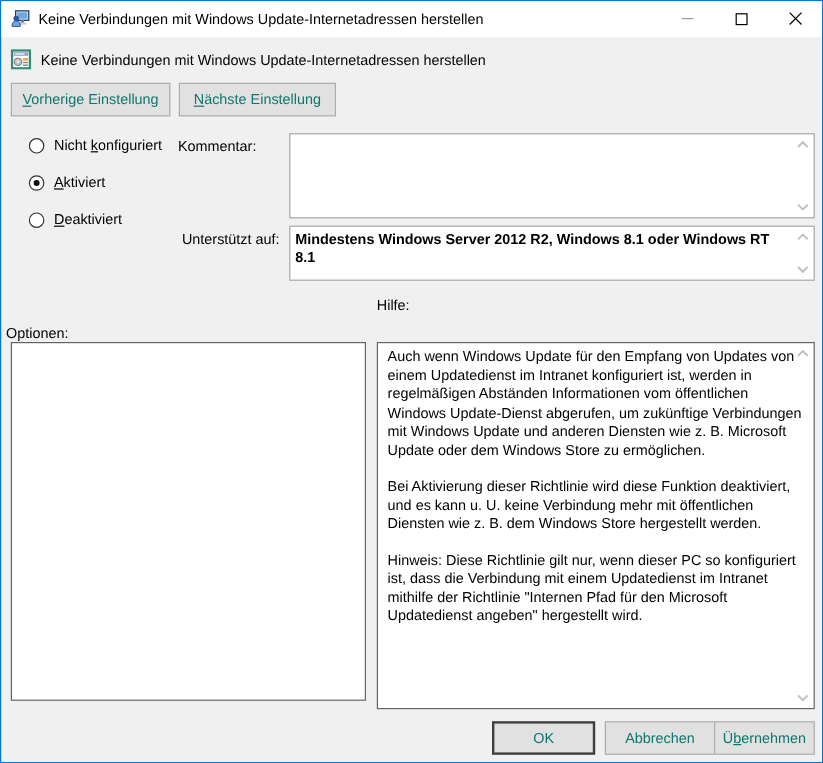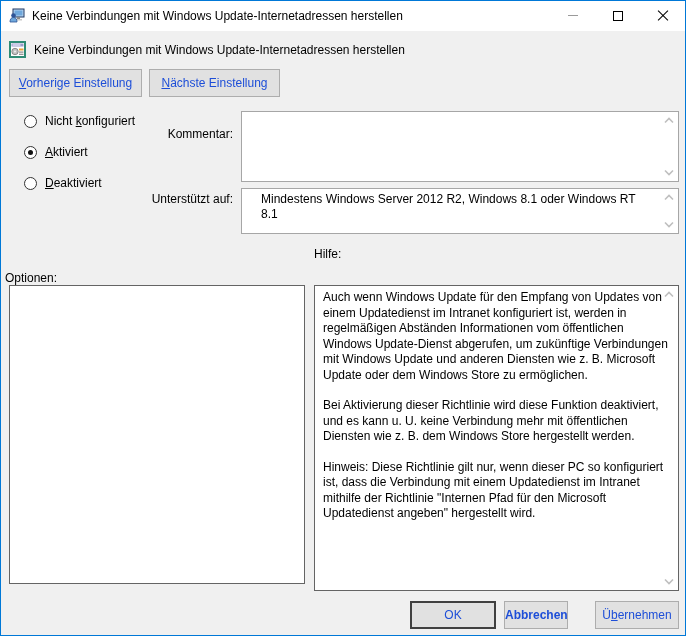--- a/index.html
+++ b/index.html
@@ -37,21 +37,21 @@
   .glyph-close:after { transform: rotate(-45deg); }
   
   .header-row {
     position: absolute; left: 8px; top: 40px; display: flex; align-items: center;
   }
   .header-row .policy-icon { width: 17px; height: 17px; }
   .header-row .header-text { margin-left: 8px; font-size: 12px; white-space: nowrap; }
   
   .btn {
     background: #e1e1e1; border: 1px solid #adadad;
-    font-family: "Liberation Sans", sans-serif; font-size: 12px; color: #1d4ed8;
+    font-family: "Liberation Sans", sans-serif; font-size: 12px; color: #0f766e;
     text-align: center;
   }
   .nav-btn { position: absolute; top: 68px; height: 28px; }
   #prev-btn { left: 8px; width: 133px; }
   #next-btn { left: 148px; width: 131px; }
   .u { text-decoration: underline; }
   
   .radio-row { position: absolute; left: 12px; display: flex; align-items: center; cursor: default; padding-left: 11px; }
   .radio-row .circle {
     width: 13px; height: 13px; border: 1px solid #333; border-radius: 50%;
@@ -63,41 +63,41 @@
   }
   .radio-row .rlabel { margin-left: 8px; white-space: nowrap; }
   
   .field-label { position: absolute; left: 128px; width: 104px; text-align: right; white-space: nowrap; }
   .textbox {
     position: absolute; left: 240px; width: 438px; background: #fff;
     border: 1px solid #a6a6a6;
   }
   #comment-box { top: 110px; height: 71px; }
   #supported-box { top: 187px; height: 46px; }
-  .textbox .tb-content { padding: 3px 24px 3px 19px; line-height: 15px; }
+  .textbox .tb-content { padding: 3px 24px 3px 4px; line-height: 15px; font-weight: bold; }
   .chev { position: absolute; right: 4px; width: 10px; height: 7px; }
   .chev svg { display: block; }
   .chev.up { top: 5px; }
   .chev.down { bottom: 5px; }
   
   .section-label { position: absolute; top: 246px; }
   #options-label { left: 4px; margin-top: 24px; }
   #help-label { left: 313px; }
   
   .panel { position: absolute; background: #fff; border: 1px solid #646464; }
   #options-panel { left: 8px; top: 284px; width: 296px; height: 299px; }
   #help-panel { left: 313px; top: 284px; width: 365px; height: 306px; }
   #help-panel .help-text {
     padding: 4px 10px 4px 8px; line-height: 15.5px; font-size: 12px;
   }
   #help-panel .help-text p { margin-bottom: 15px; }
   
   .footer-btn { position: absolute; top: 600px; height: 28px; }
   #ok-btn { left: 409px; width: 86px; border: 2px solid #404040; }
-  #cancel-btn { left: 503px; width: 64px; font-weight: bold; }
+  #cancel-btn { left: 503px; width: 92px; }
   #apply-btn { left: 594px; width: 84px; }
 </style>
 </head>
 <body>
 
 <div class="window">
 
   <div class="titlebar">
     <span class="app-icon">
       <svg width="16" height="16" viewBox="0 0 16 16">
@@ -148,21 +148,21 @@
   </div>
   <div class="radio-row checked" style="top:144px;">
     <span class="circle"></span>
     <span class="rlabel"><span></span><span class="u">A</span><span>ktiviert</span></span>
   </div>
   <div class="radio-row" style="top:175px;">
     <span class="circle"></span>
     <span class="rlabel"><span></span><span class="u">D</span><span>eaktiviert</span></span>
   </div>
 
-  <div class="field-label" style="top:126px;">Kommentar:</div>
+  <div class="field-label" style="top:114px;text-align:center;">Kommentar:</div>
   <div class="textbox" id="comment-box">
     <div class="tb-content"></div>
     <span class="chev up">
         <svg width="10" height="7" viewBox="0 0 10 7">
           <polyline points="1,5.5 5,1.5 9,5.5" fill="none" stroke="#bfbfbf" stroke-width="1.6"></polyline>
         </svg>
       </span>
     <span class="chev down">
         <svg width="10" height="7" viewBox="0 0 10 7">
           <polyline points="1,1.5 5,5.5 9,1.5" fill="none" stroke="#bfbfbf" stroke-width="1.6"></polyline>

